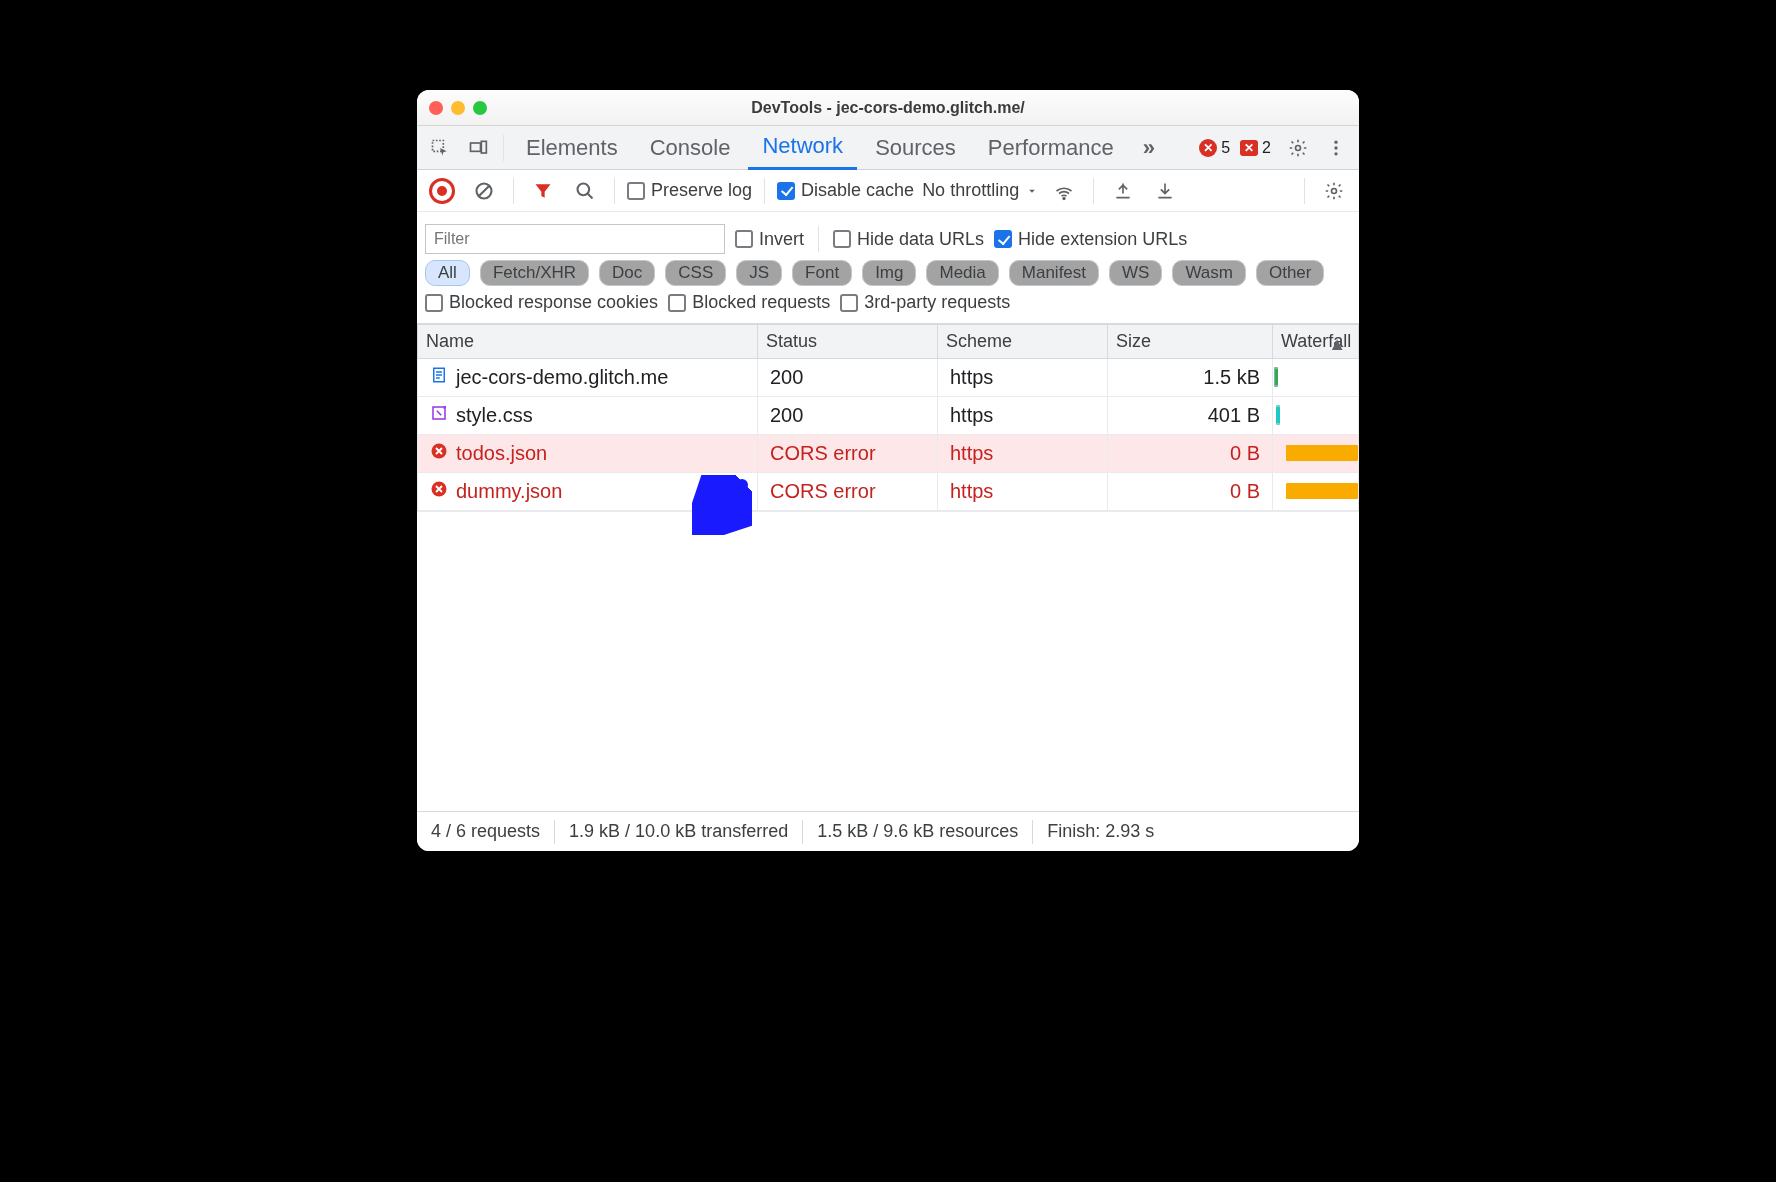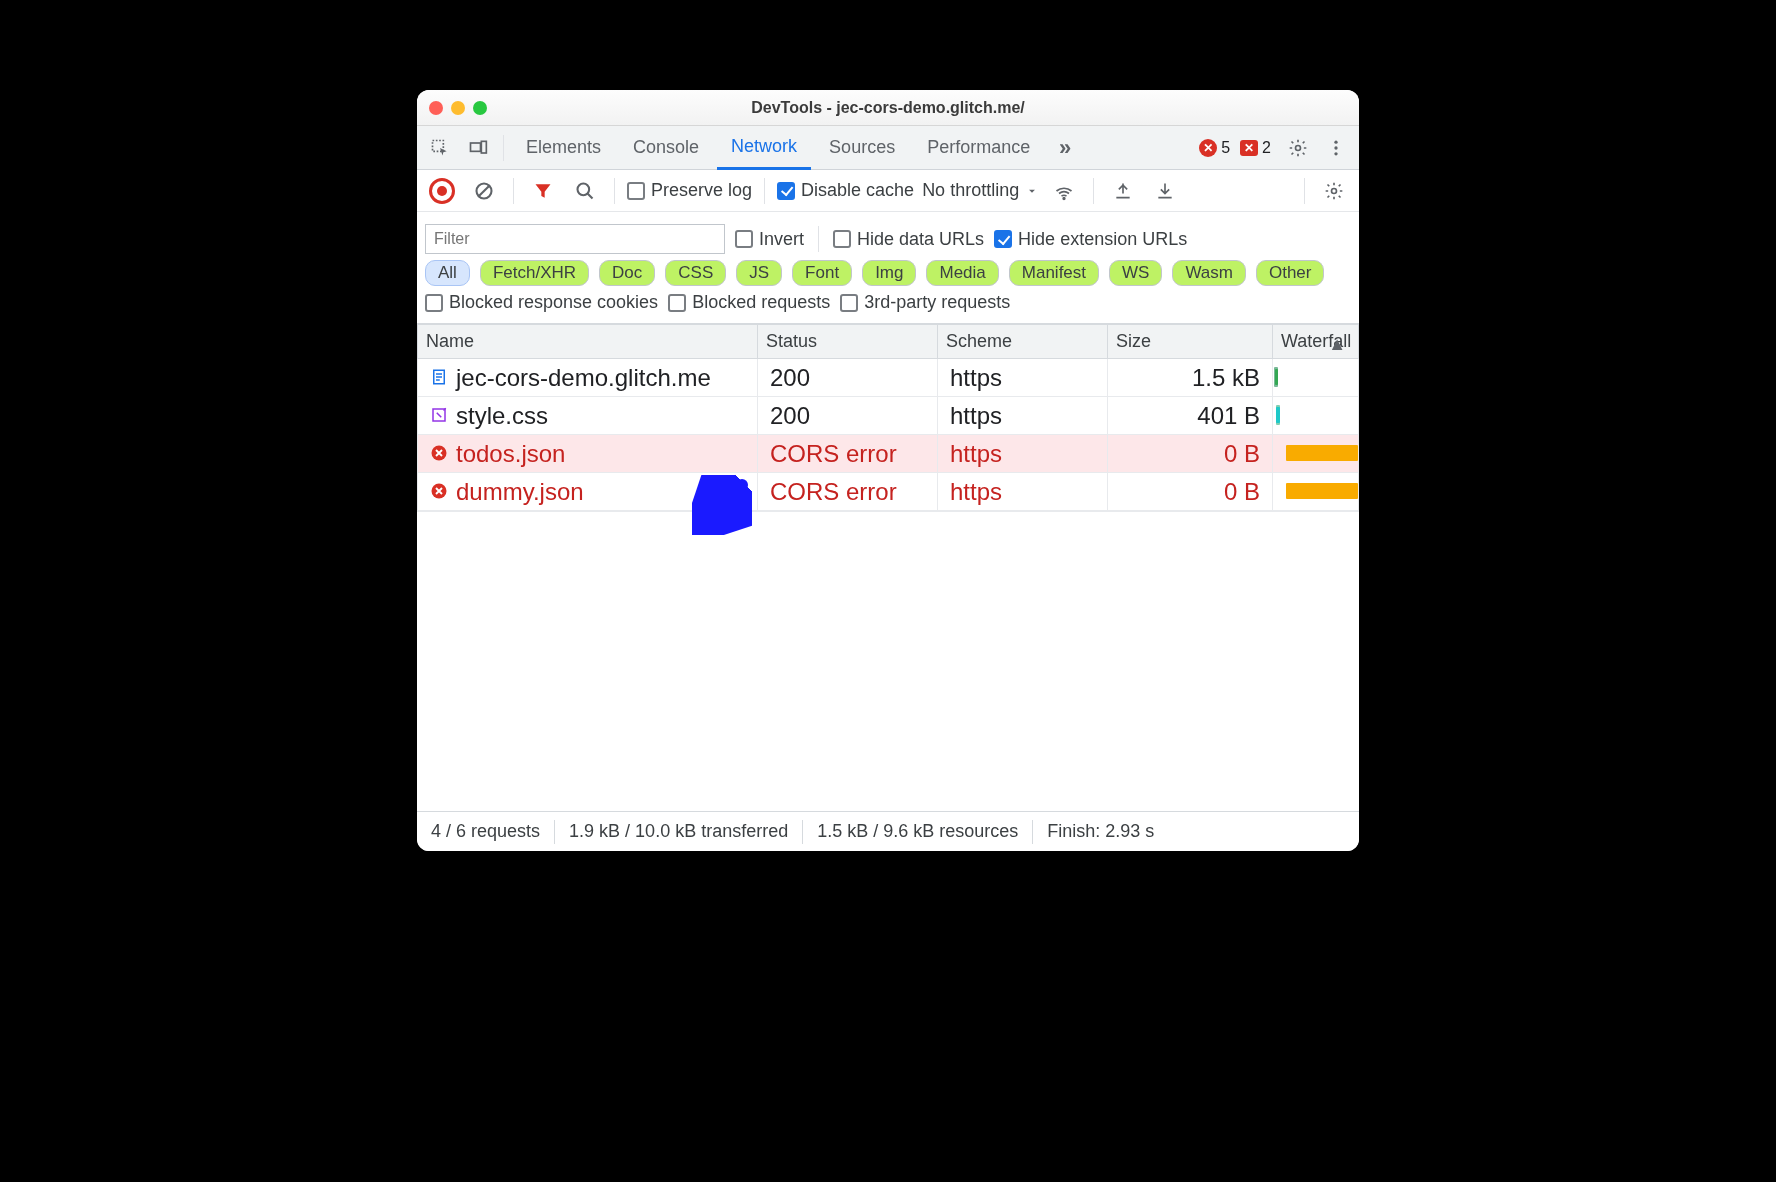--- a/index.html
+++ b/index.html
@@ -50,21 +50,21 @@
     display:flex;align-items:center;justify-content:center;
     color:#5f6368;
     cursor:pointer;
     border-radius:4px;
   }
   .icon-btn svg { width:20px; height:20px; }
   .tab {
     padding: 0 14px;
     height:44px;
     display:flex;align-items:center;
-    font-size:18px;
+    font-size:22px;
     color:#5f6368;
     cursor:pointer;
   }
   .tab.active { color:#1a73e8; border-bottom: 3px solid #1a73e8; }
   .spacer { flex:1; }
   .badge-group { display:flex; align-items:center; gap:10px; padding:0 6px; }
   .circ-badge { display:inline-flex; align-items:center; gap:4px; font-size:16px; color:#202124; }
   .circ-badge .ic { width:18px;height:18px;border-radius:50%;display:flex;align-items:center;justify-content:center;color:#fff;font-size:12px;font-weight:700;}
   .sq-badge .ic { border-radius:3px; width:18px;height:16px;}
   
@@ -87,39 +87,39 @@
   
   .filter-section { background:#fff; border-bottom:1px solid #d6dade; padding:6px 8px 10px 8px; }
   .filter-row { display:flex; align-items:center; gap:10px; flex-wrap:wrap; margin-top:6px;}
   .filter-input { width:300px; height:30px; border:1px solid #c1c6cc; border-radius:0; padding:0 8px; font-size:16px;}
   .pill {
     border:1px solid #c1c6cc;
     border-radius:10px;
     padding:2px 12px;
     font-size:17px;
     color:#3c4043;
-    background:#bef264;
+    background:#a3a3a3;
     cursor:pointer;
   }
   .pill.active { background:#d7e6fd; border-color:#a9c5f5;}
   
   .table { width:100%; border-collapse:collapse; table-layout:fixed;}
   .table th {
     background:#f1f3f4;
     text-align:left;
     font-weight:400;
     font-size:18px;
     color:#3c4043;
     padding:6px 8px;
     border:1px solid #d6dade;
     border-top:1px solid #d6dade;
     position:relative;
   }
   .table td {
-    font-size:24px;
+    font-size:20px;
     padding:0 12px;
     border:1px solid #e8eaed;
     color:#202124;
     height:38px;
   }
   .row-err td { color:#c5221f; }
   .row-sel td { background:#fde7e9; }
   .name-cell { display:flex; align-items:center; gap:8px;}
   .size-col { text-align:right; }
   .sort-arrow { position:absolute; right:12px; top:9px; color:#5f6368;}

